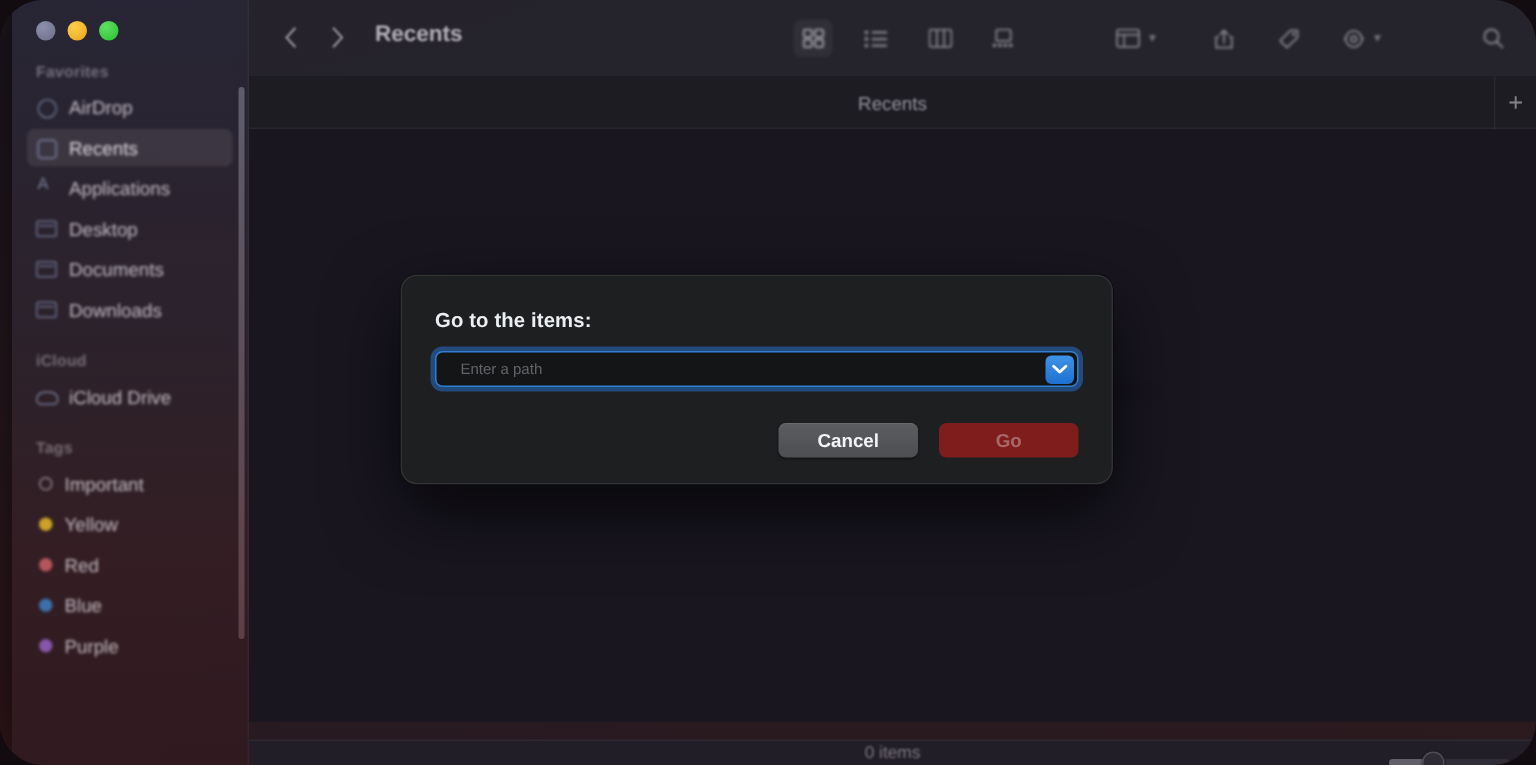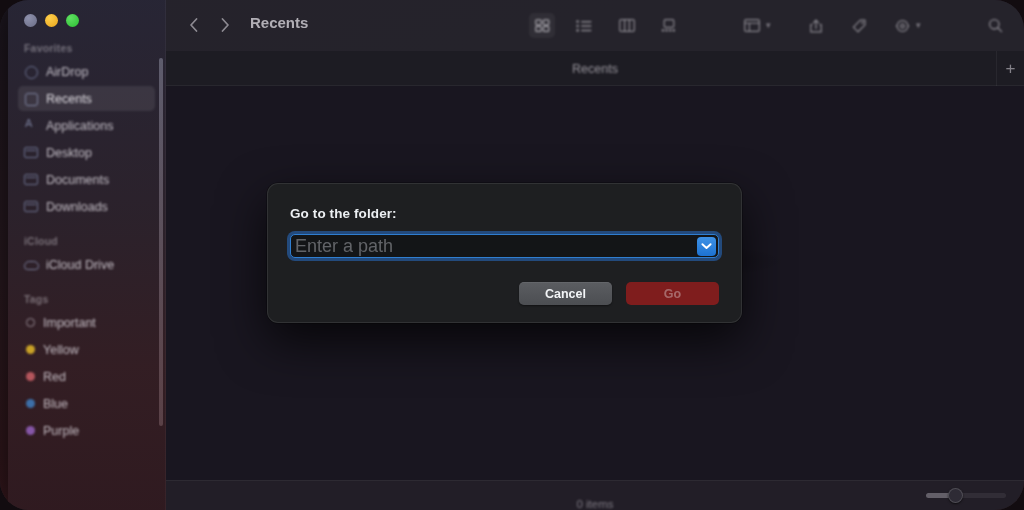--- a/index.html
+++ b/index.html
@@ -171,24 +171,24 @@
     position: absolute; left: 158px; top: 86px; right: 0; bottom: 29px;
     background: #191620;
   }
   #content-shadow {
     position: absolute; left: 105px; top: 150px; width: 520px; height: 50px;
     background: radial-gradient(ellipse at center, rgba(0,0,0,.55), rgba(0,0,0,0) 70%);
   }
 
   
   #statusbar {
-    position: absolute; left: 158px; right: 0; bottom: 0; height: 30px;
+    position: absolute; left: 158px; right: 0; bottom: 0; height: 17px;
     background: rgba(34,31,40,.95);
     border-top: 1px solid rgba(255,255,255,.055);
-    display: flex; align-items: flex-end; justify-content: center;
+    display: flex; align-items: center; justify-content: center;
   }
   #item-count {
     font-size: 11.5px; color: rgba(226,222,230,.45);
     filter: blur(.85px);
   }
   #zoom-slider {
     position: absolute; right: 18px; top: 12px;
     width: 80px; height: 5px; border-radius: 3px;
     background: rgba(255,255,255,.07);
   }
@@ -222,22 +222,22 @@
     margin-top: 13px; height: 24px;
     background: #131517;
     border: 1px solid #2f7ed0;
     border-radius: 5px;
     box-shadow: 0 0 0 3px rgba(40,110,200,.55);
     display: flex; align-items: center;
   }
   #path-input {
     flex: 1; height: 26px; border: 0; outline: none; background: transparent;
     font-family: "Liberation Sans", sans-serif;
-    font-size: 18px; color: #e6e8ea;
-    padding: 0 4px;
+    font-size: 10px; color: #e6e8ea;
+    padding: 0 16px;
   }
   #path-input::placeholder { color: rgba(205,208,214,.42); }
   #combo-arrow {
     width: 19px; height: 19px; margin-right: 2px; flex: none;
     border-radius: 4px;
     background: linear-gradient(180deg, #3e92e6, #1d72d1);
     display: flex; align-items: center; justify-content: center;
   }
   #combo-arrow svg { display: block; }
 
@@ -446,21 +446,21 @@
       <span id="item-count">0 items</span>
       <div id="zoom-slider">
         <div class="fill"></div>
         <div class="knob"></div>
       </div>
     </div>
 
   </div>
 
   <div id="dialog">
-    <div id="dialog-label">Go to the folder:</div>
+    <div id="dialog-label">Go to the items:</div>
 
     <div id="path-combo">
       <input id="path-input" type="text" placeholder="Enter a path" style="">
       <span id="combo-arrow">
         <svg width="11" height="8" viewBox="0 0 11 8">
             <path d="M1.4 2.2 5.5 6 9.6 2.2" stroke="#ffffff" stroke-width="1.9" fill="none" stroke-linecap="round" stroke-linejoin="round"></path>
           </svg>
       </span>
     </div>
 

